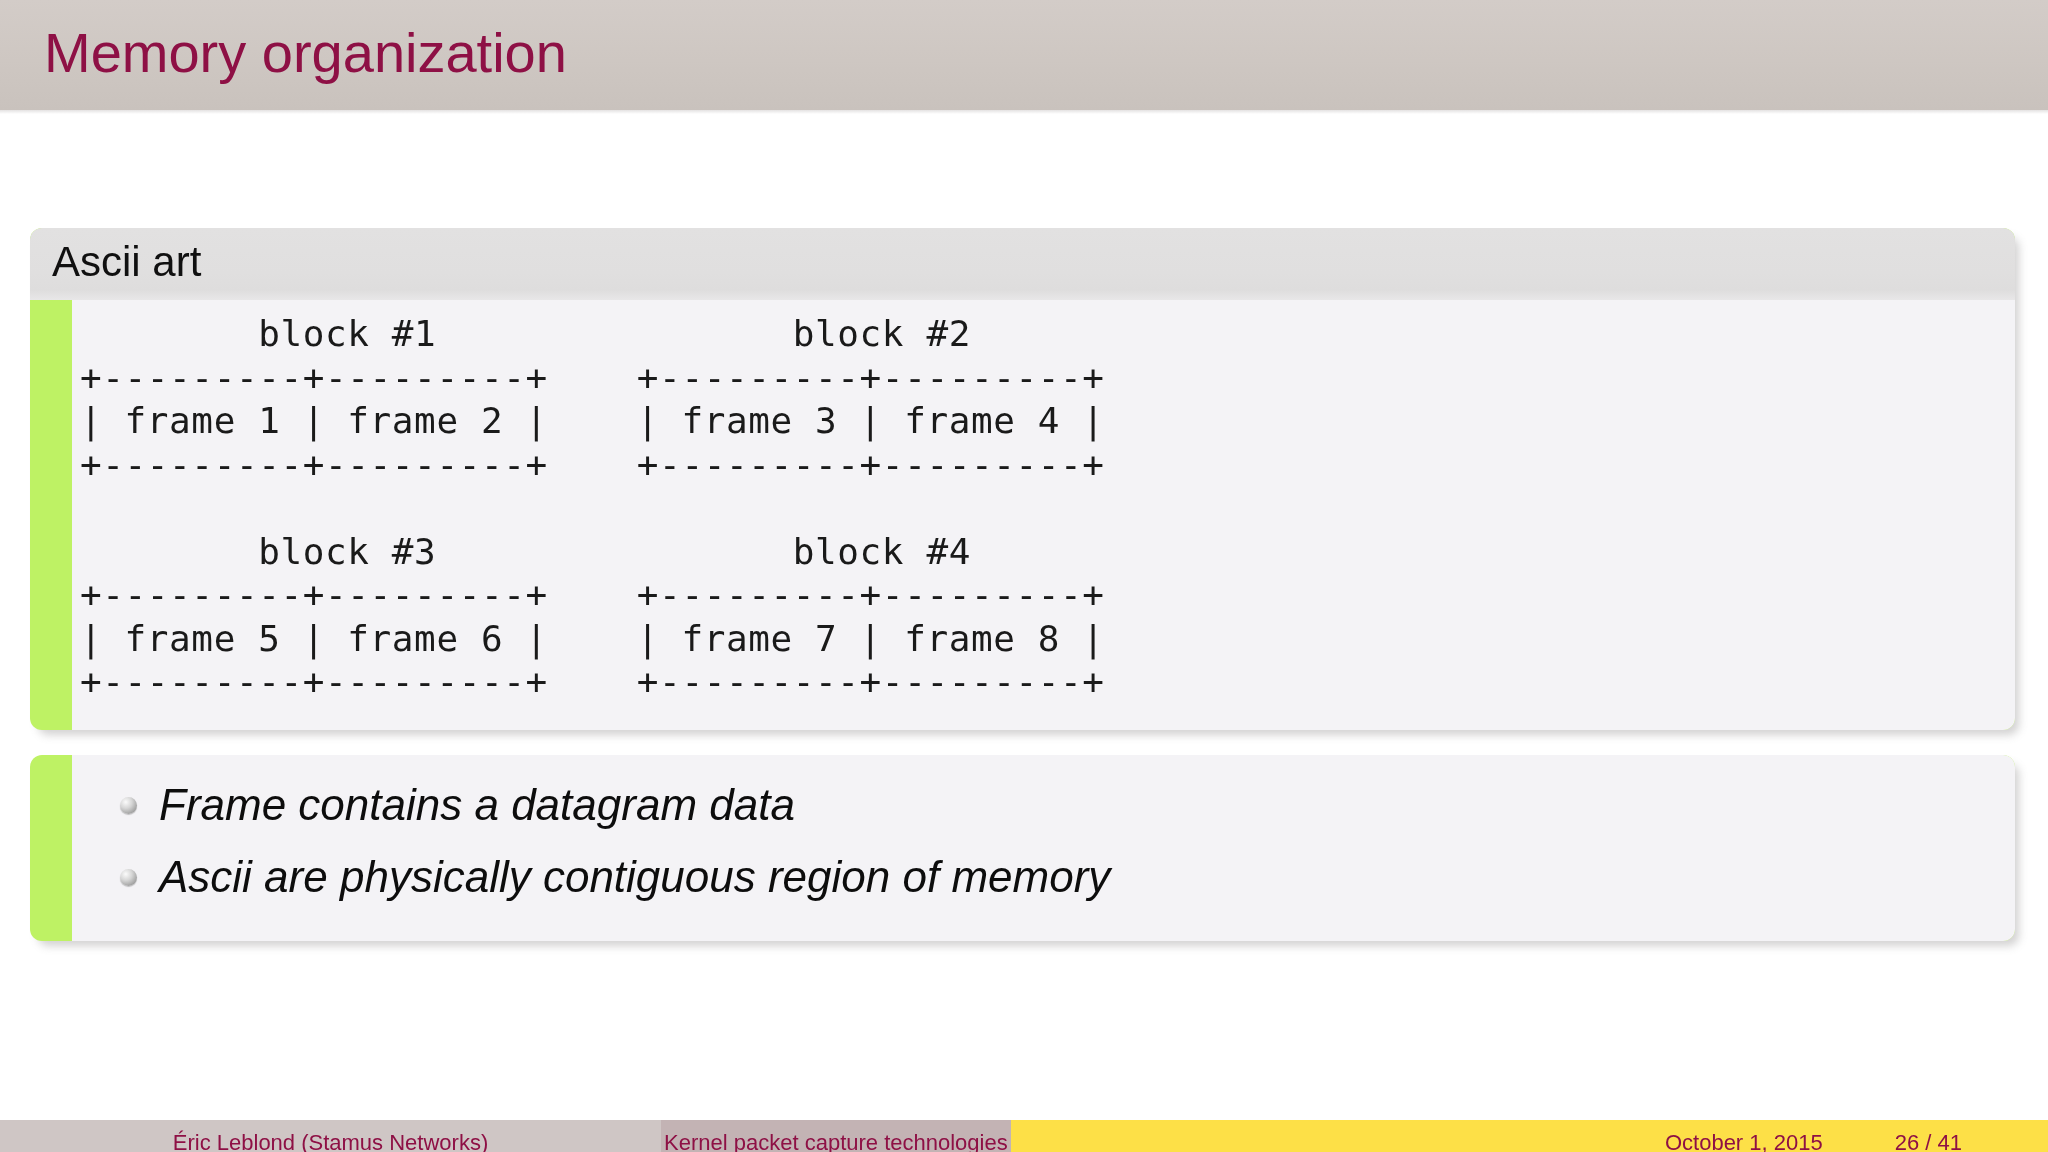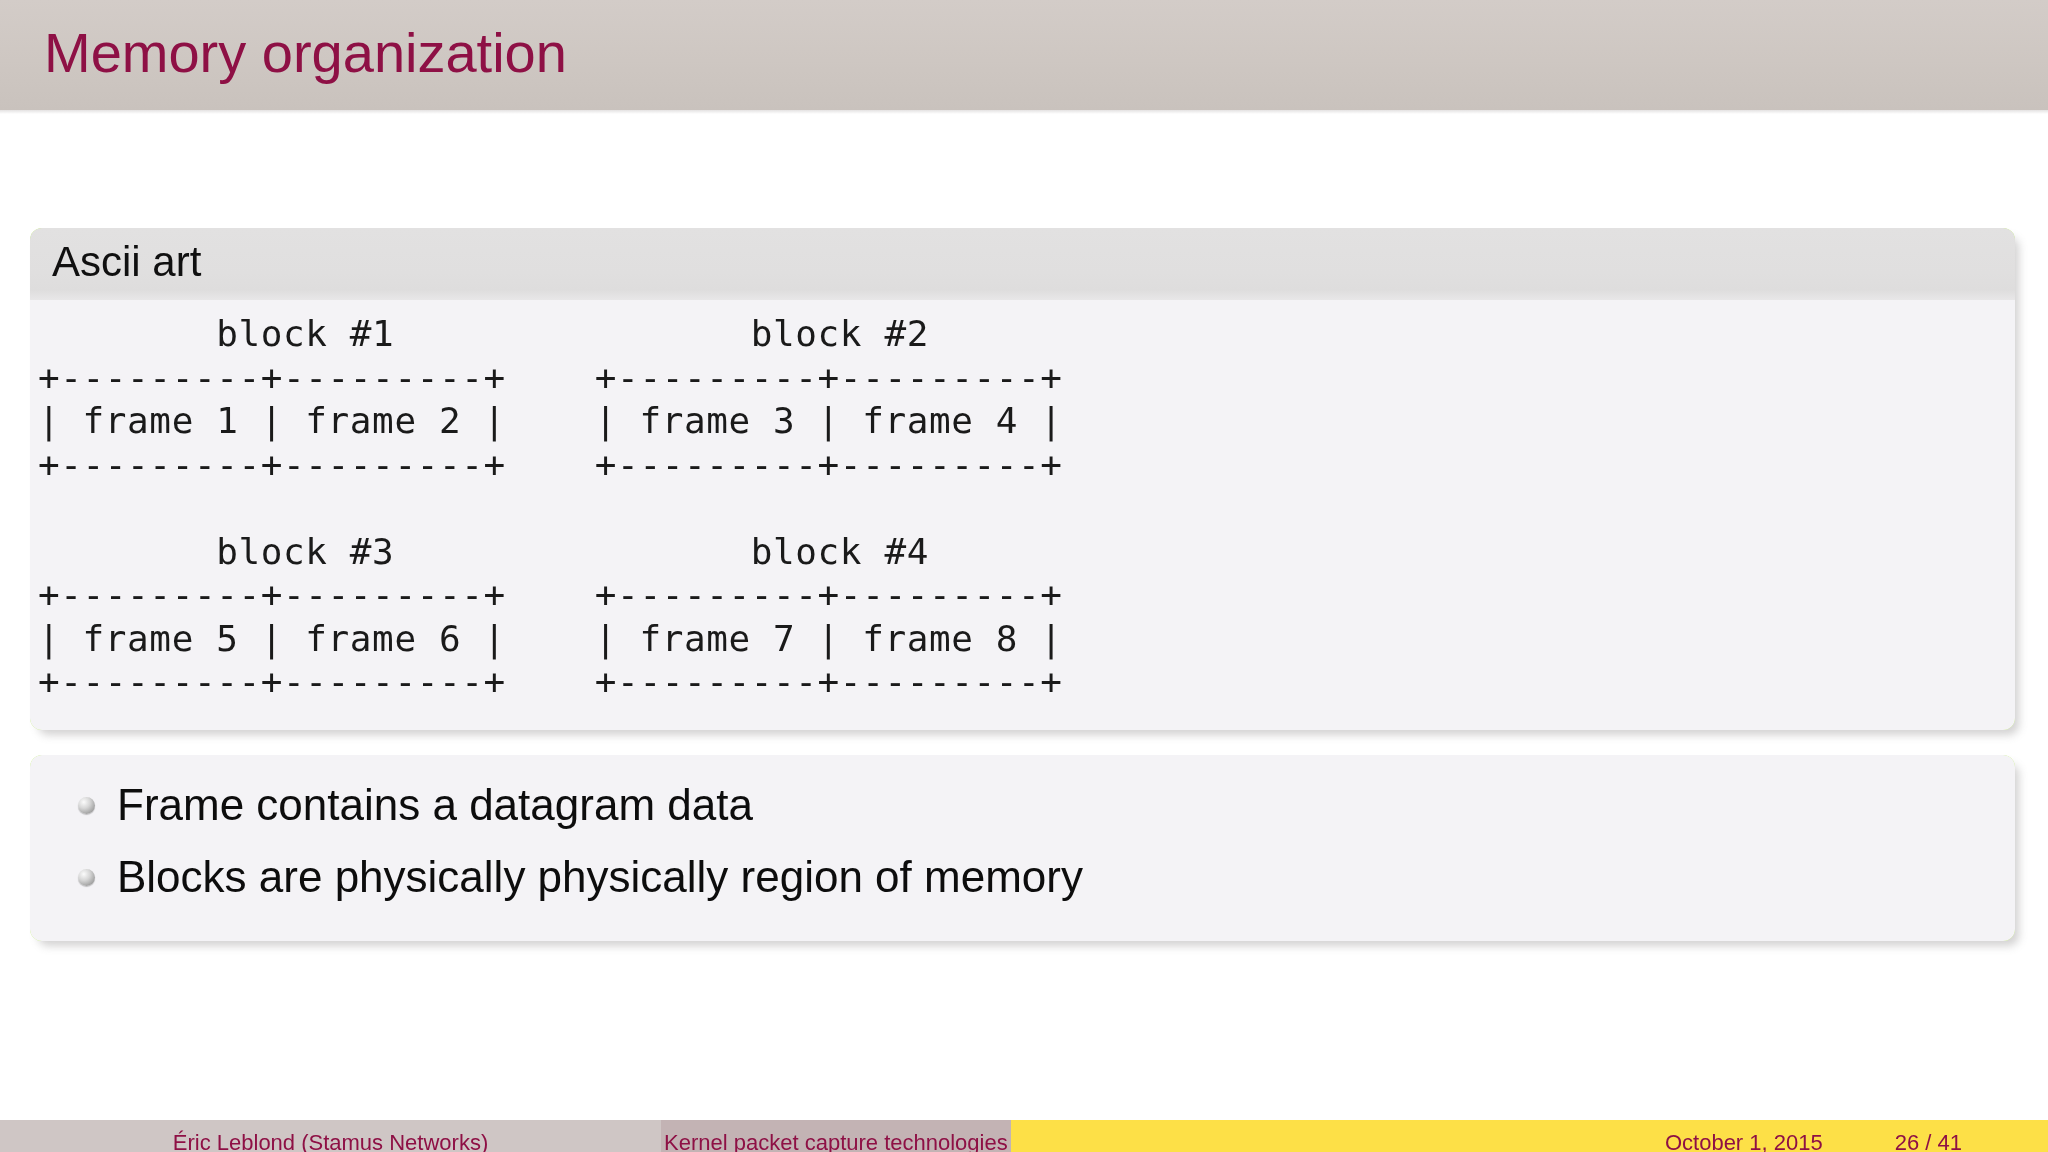--- a/index.html
+++ b/index.html
@@ -54,20 +54,21 @@
     background: linear-gradient(to bottom, #e2e1e1 0%, #e0dfdf 62%, #dedddd 86%, #e8e7e8 100%);
     padding: 6px 0 10px 22px;
     font-size: 42px;
     line-height: 56px;
     color: #101010;
     white-space: nowrap;
   }
   .block-body {
     background: linear-gradient(to bottom, #f4f3f6 0%, #f4f3f6 100%);
     padding: 4px 0 10px 0;
+    margin-left: 42px;
   }
 
   
   #block-ascii { left: 30px; top: 228px; width: 1985px; }
   #ascii-pre {
     margin: 0;
     padding: 8px 0 16px 8px;
     font-family: "DejaVu Sans Mono", "Liberation Mono", monospace;
     font-size: 36px;
     line-height: 43.5px;
@@ -75,20 +76,21 @@
     white-space: pre;
     letter-spacing: 0.6px;
   }
 
   
   #block-components { left: 30px; top: 755px; width: 1985px; }
   #components-list {
     margin: 0;
     padding: 10px 0 18px 0;
     list-style: none;
+    font-style: italic;
   }
   #components-list li {
     display: flex;
     align-items: center;
     font-size: 44px;
     line-height: 56px;
     color: #0d0d0d;
     padding: 8px 0 8px 48px;
     white-space: nowrap;
   }
@@ -152,21 +154,21 @@
 
 <div class="block" id="block-components">
   <div class="block-body">
     <ul id="components-list">
       <li>
         <span class="bullet"></span>
         <span>Frame contains a datagram data</span>
       </li>
       <li>
         <span class="bullet"></span>
-        <span>Blocks are physically physically region of memory</span>
+        <span>Ascii are physically contiguous region of memory</span>
       </li>
     </ul>
   </div>
 </div>
 
 <div id="footer">
   <div class="foot-sec" id="foot-author">Éric Leblond  (Stamus Networks)</div>
   <div class="foot-sec" id="foot-title">Kernel packet capture technologies</div>
   <div class="foot-sec" id="foot-meta">
     <span id="foot-date">October 1, 2015</span>

